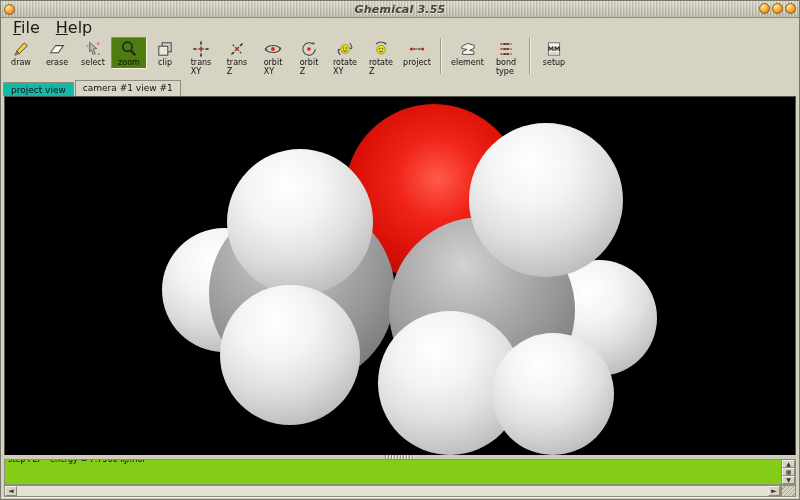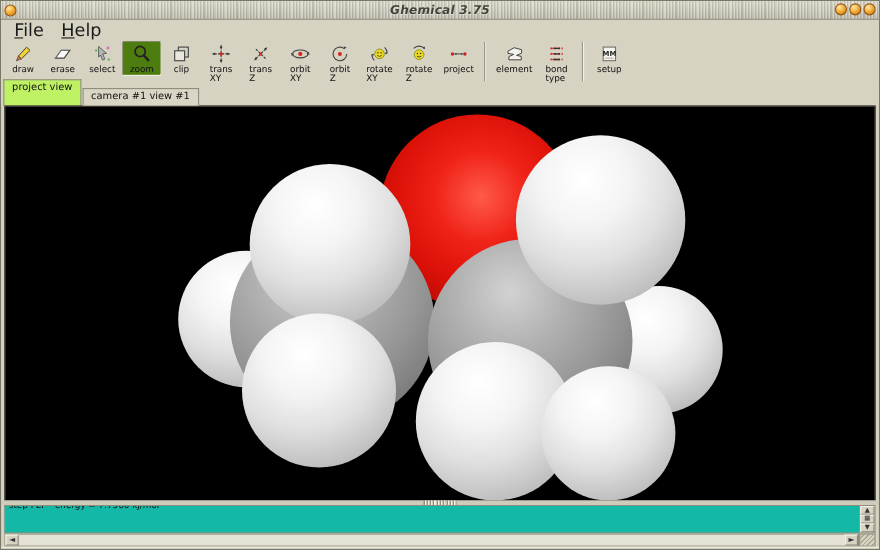--- a/index.html
+++ b/index.html
@@ -39,40 +39,40 @@
   .tb-btn.pressed { background:#4d7c0f;
     border-color:#8a8878 #f7f5ea #f7f5ea #8a8878; border-style:solid; }
   .tb-sep { width:2px; height:36px; margin:1px 5px 0 5px;
     border-left:1px solid #9a988a; border-right:1px solid #f2f0e5; }
 
   
   .tabbar { height:17px; flex:0 0 17px; display:flex; align-items:flex-end;
     background:#d6d3c2; padding-left:2px; }
   .tab { font-size:9px; color:#111; padding:2px 7px 2px 7px; margin-right:1px;
     border:1px solid #8f8d7d; border-bottom:none; position:relative; }
-  .tab.inactive { background:#bef264; height:24px; }
+  .tab.inactive { background:#14b8a6; height:14px; }
   .tab.active { background:#d9d6c5; height:16px; z-index:2; }
 
   
   .viewport { position:relative; flex:0 0 359px; height:359px; margin:0 3px;
     background:#000; overflow:hidden; border:1px solid #55544a; border-bottom:none; }
   .sphere { position:absolute; border-radius:50%; }
   .el-H { background:radial-gradient(circle at 40% 26%, #ffffff 0%, #f4f4f4 28%, #e0e0e0 52%, #c2c2c2 76%, #a6a6a6 96%); }
   .el-C { background:radial-gradient(circle at 40% 26%, #d2d2d2 0%, #b0b0b0 30%, #949494 58%, #787878 82%, #606060 100%); }
   .el-O { background:radial-gradient(circle at 52% 42%, #ff5a4a 0%, #f02318 30%, #dd1208 55%, #bb0a04 80%, #990402 100%); }
 
   
   .divider { flex:0 0 4px; height:4px; background:#cfccbb; position:relative; }
   .grip { position:absolute; left:50%; top:0; transform:translateX(-50%);
     width:30px; height:4px;
     background:repeating-linear-gradient(90deg,#8f8d7d 0 1px, #f2f0e5 1px 2px, transparent 2px 3px); }
 
   
   .log-row { flex:0 0 26px; height:26px; display:flex; margin:0 3px; }
-  .log-body { flex:1 1 auto; background:#14b8a6; border:1px solid #8f8d7d; border-right:none;
+  .log-body { flex:1 1 auto; background:#84cc16; border:1px solid #8f8d7d; border-right:none;
     overflow:hidden; padding:0 0 0 3px; }
   .log-line { font-size:8px; line-height:8.5px; color:#111; white-space:pre; }
   .log-line:first-child { margin-top:-4px; }
   .vscroll { flex:0 0 15px; display:flex; flex-direction:column; background:#dcdaca;
     border:1px solid #8f8d7d; }
   .sb-btn { flex:1 1 33%; background:#d6d3c2; border:1px solid;
     border-color:#f2f0e5 #8a8878 #8a8878 #f2f0e5; font-size:6px; line-height:6px;
     display:flex; align-items:center; justify-content:center; color:#333; }
 
   
@@ -85,21 +85,21 @@
   .corner { flex:0 0 15px; background:#d6d3c2; border:1px solid #8f8d7d;
     background-image:repeating-linear-gradient(135deg, transparent 0 2px, #a9a795 2px 3px); }
   .bottom-frame { flex:1 1 auto; background:#cfccbb; border-top:1px solid #f2f0e5; }
 </style>
 </head>
 <body>
 
 <div class="window">
 
   <div class="titlebar">
-    <div class="title-text">Ghemical 3.75</div>
+    <div class="title-text">Ghemical 3.55</div>
     <div class="wm-ball wm-left"></div>
     <div class="wm-right">
       <div class="wm-ball"></div>
       <div class="wm-ball"></div>
       <div class="wm-ball"></div>
     </div>
   </div>
 
   <div class="menubar">
       <div class="menu-item"><u>F</u>ile</div>

